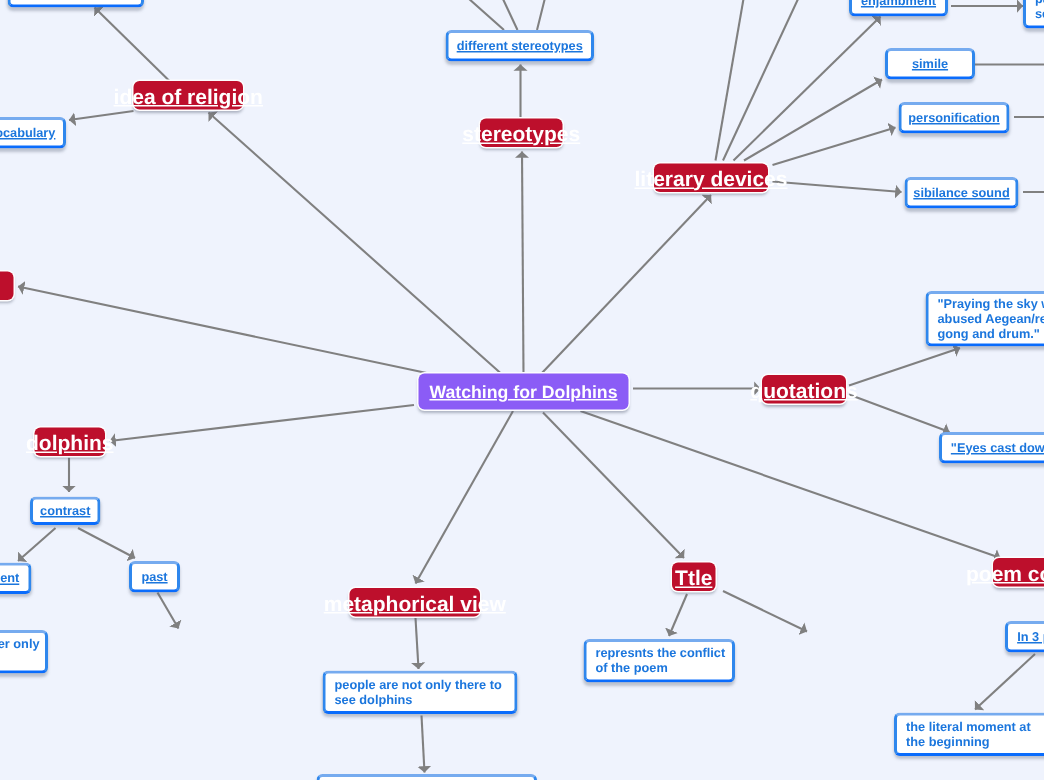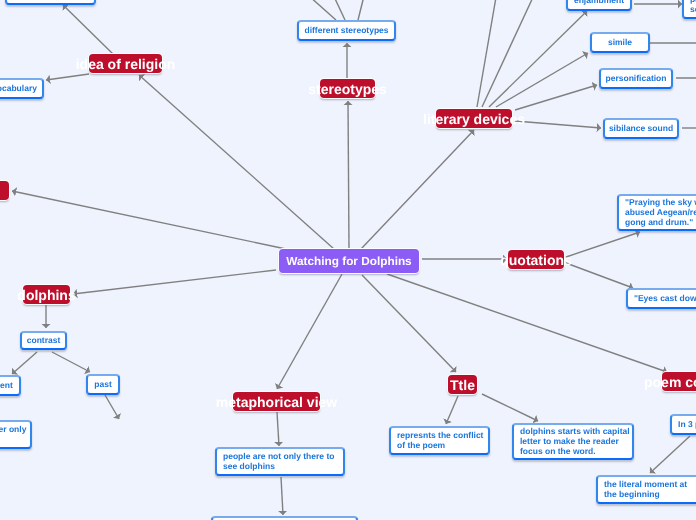--- a/index.html
+++ b/index.html
@@ -7,21 +7,21 @@
   body{width:696px;height:520px;overflow:hidden;background:#eff3fd;
        font-family:"Liberation Sans",sans-serif;
        -webkit-font-smoothing:antialiased;text-rendering:geometricPrecision;}
   #canvas{position:relative;width:696px;height:520px;overflow:hidden;background:#eff3fd;}
   svg#edges{position:absolute;left:0;top:0;width:696px;height:520px;}
   svg#edges line{stroke:#808080;stroke-width:1.4;}
   .node{position:absolute;box-sizing:border-box;border-radius:4px;
         display:flex;align-items:center;justify-content:center;
         font-weight:bold;line-height:10px;white-space:nowrap;}
   .node.ml{justify-content:flex-start;padding-left:6px;text-align:left;}
-  .node.sl{justify-content:center;text-align:center;}
+  .node.sl{justify-content:center;text-align:center;text-decoration:underline;}
   .n-blue{background:#fff;color:#1b76dd;border:2px solid #2f87ed;
           border-top-color:#76abef;border-bottom-color:#0a6cfc;
           box-shadow:0 2px 2px rgba(90,100,120,.35);font-size:8.5px;}
   .n-blue>.inner{width:100%;height:100%;display:flex;align-items:center;}
   .n-blue>.inner>span{position:relative;top:-1px;}
   .n-blue.sl>.inner{justify-content:center;}
   .n-blue.ml>.inner{justify-content:flex-start;}
   .n-red{background:#bd0f2c;border:0;color:#fff;
          box-shadow:0 0 0 1px #fdfdfe, 0 2px 2px rgba(90,100,120,.45);font-size:14px;}
   .n-navy{background:#8b5cf6;border:0;color:#fff;
@@ -178,25 +178,20 @@
       </div>
     </div>
 <div class="node n-red sl" style="left:448px;top:375px;width:29px;height:19px">
       <span>Ttle</span>
     </div>
 <div class="node n-blue ml" style="left:389px;top:426px;width:101px;height:29px">
       <div class="inner">
         <span>represnts the conflict<br>of the poem</span>
       </div>
     </div>
-<div class="node n-blue ml" style="left:512px;top:423px;width:122px;height:37px">
-      <div class="inner">
-        <span>dolphins starts with capital<br>letter to make the reader<br>focus on the word.</span>
-      </div>
-    </div>
 <div class="node n-red sl" style="left:662px;top:372px;width:90px;height:19px">
       <span>poem construction</span>
     </div>
 <div class="node n-blue sl" style="left:670px;top:414px;width:54px;height:21px">
       <div class="inner">
         <span>In 3 parts</span>
       </div>
     </div>
 <div class="node n-blue ml" style="left:596px;top:475px;width:110px;height:29px">
       <div class="inner">

